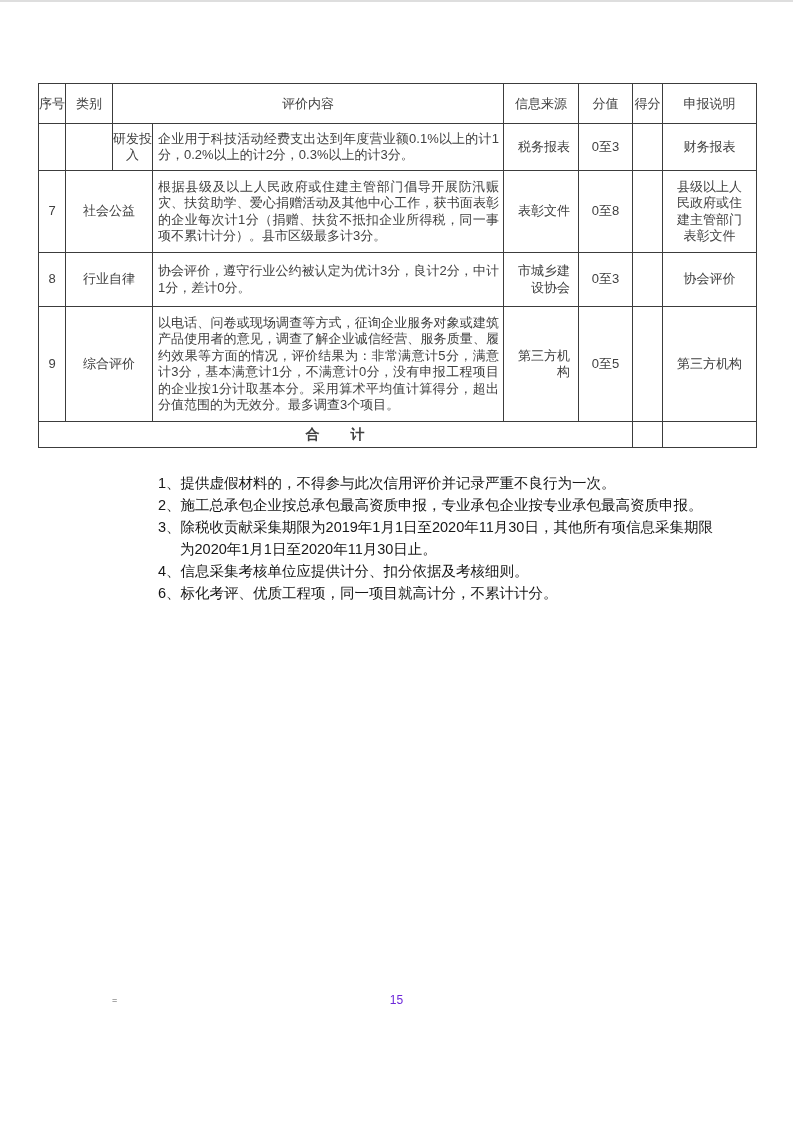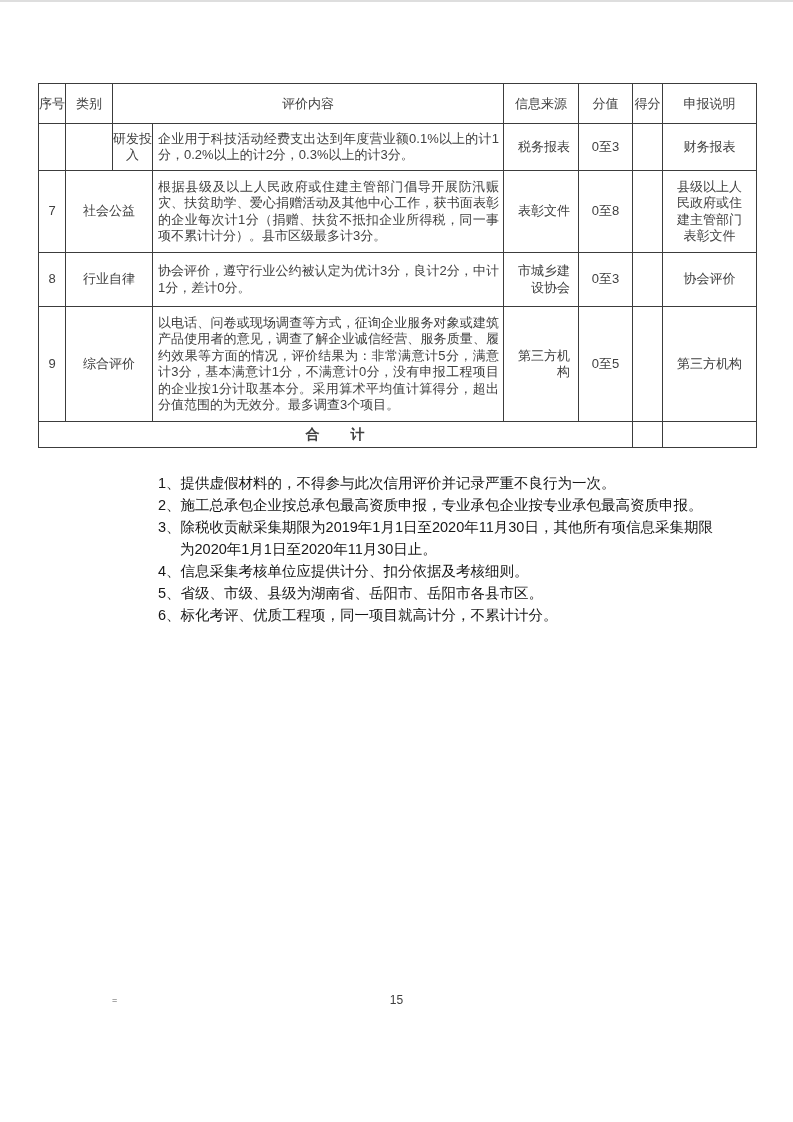--- a/index.html
+++ b/index.html
@@ -56,21 +56,21 @@
     padding-left: 22px;
     text-indent: -22px;
   }
   
   .footer-mark {
     position: absolute; left: 112px; top: 995px;
     font-size: 9px; color: #555;
   }
   .page-number {
     position: absolute; left: 0; top: 993px; width: 793px;
-    text-align: center; font-size: 12px; color: #404040;
+    text-align: center; font-size: 12px; color: #6d28d9;
   }
 </style>
 </head>
 <body>
 
 <div class="scan-edge-top"></div>
 
 <table class="eval-table">
   <colgroup>
     <col style="width:27px">
@@ -142,19 +142,18 @@
   </tr>
 </tbody>
   </table>
 
 <div class="notes">
   <div class="notes-list">
     <div class="note-item">1、提供虚假材料的，不得参与此次信用评价并记录严重不良行为一次。</div>
     <div class="note-item">2、施工总承包企业按总承包最高资质申报，专业承包企业按专业承包最高资质申报。</div>
     <div class="note-item">3、除税收贡献采集期限为2019年1月1日至2020年11月30日，其他所有项信息采集期限为2020年1月1日至2020年11月30日止。</div>
     <div class="note-item">4、信息采集考核单位应提供计分、扣分依据及考核细则。</div>
-    <div class="note-item">5、省级、市级、县级为湖南省、岳阳市、岳阳市各县市区。</div>
     <div class="note-item">6、标化考评、优质工程项，同一项目就高计分，不累计计分。</div>
   </div>
 </div>
 
 <div class="footer-mark">=</div>
 <div class="page-number">15</div>
 
 </body></html>

